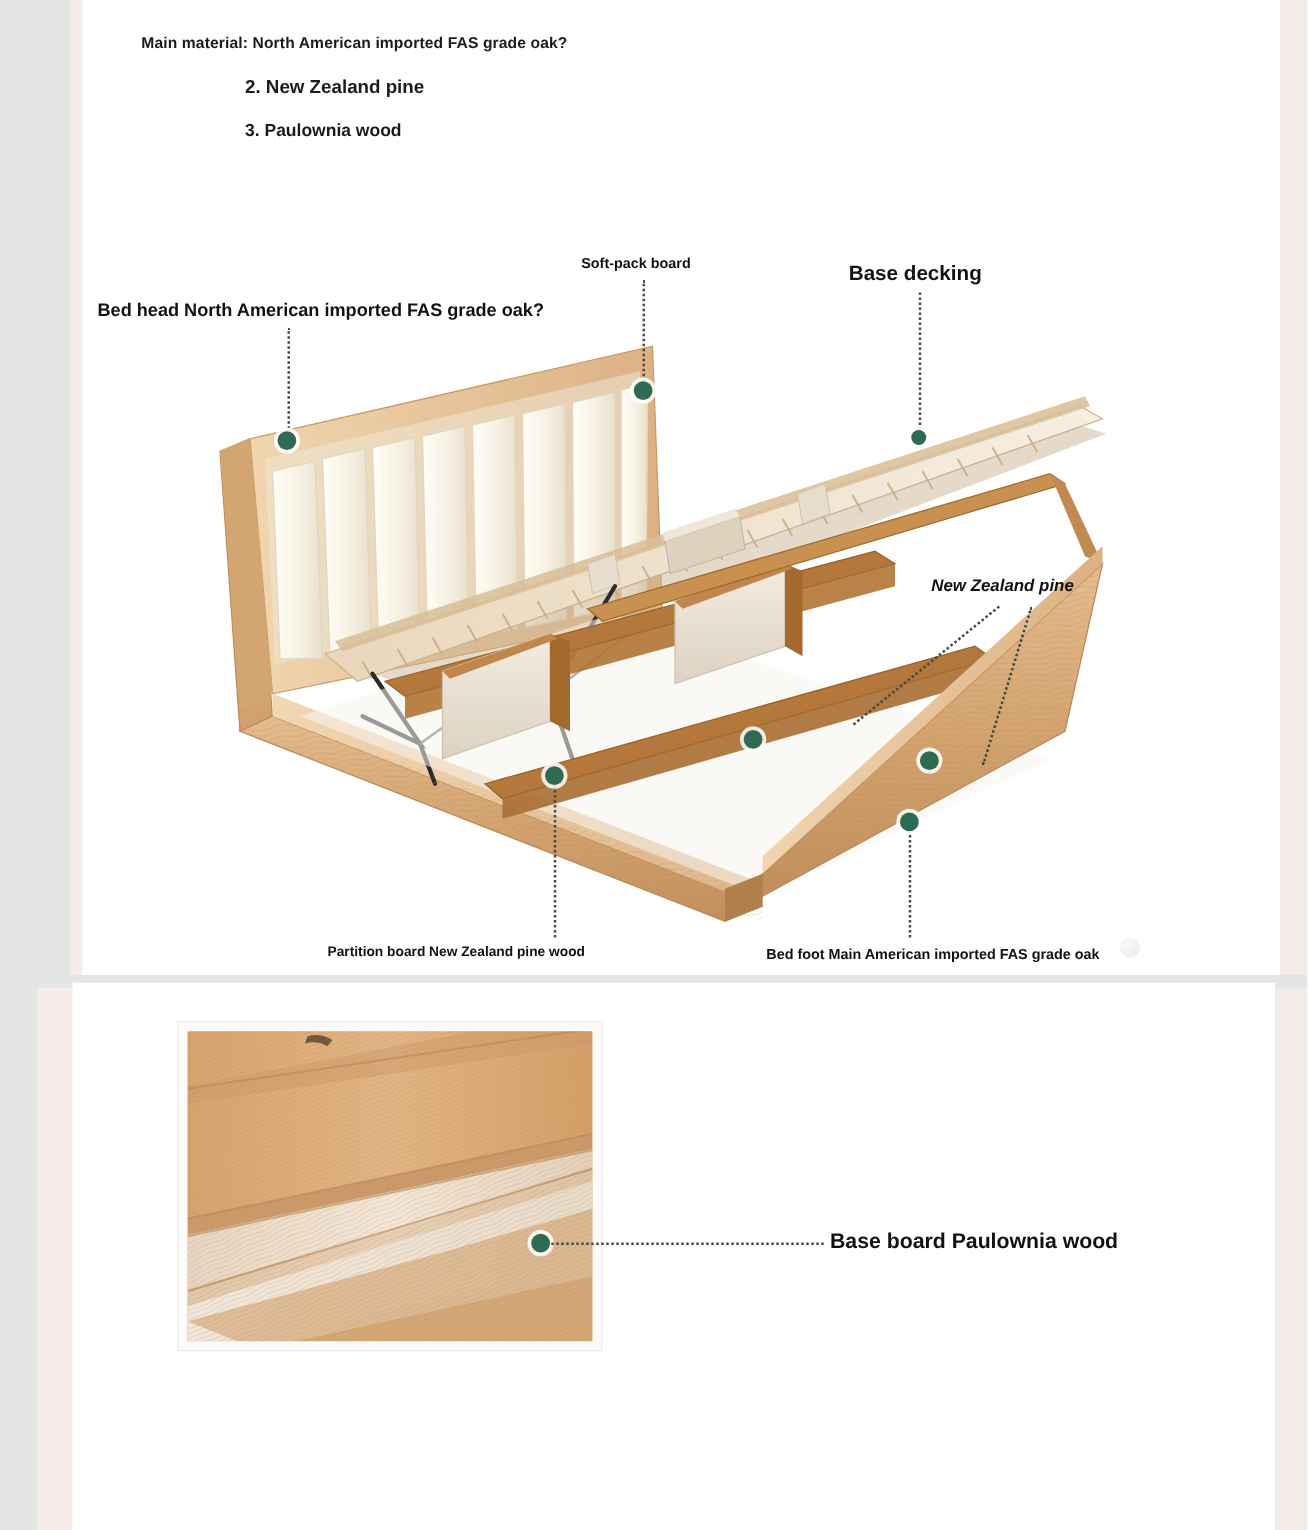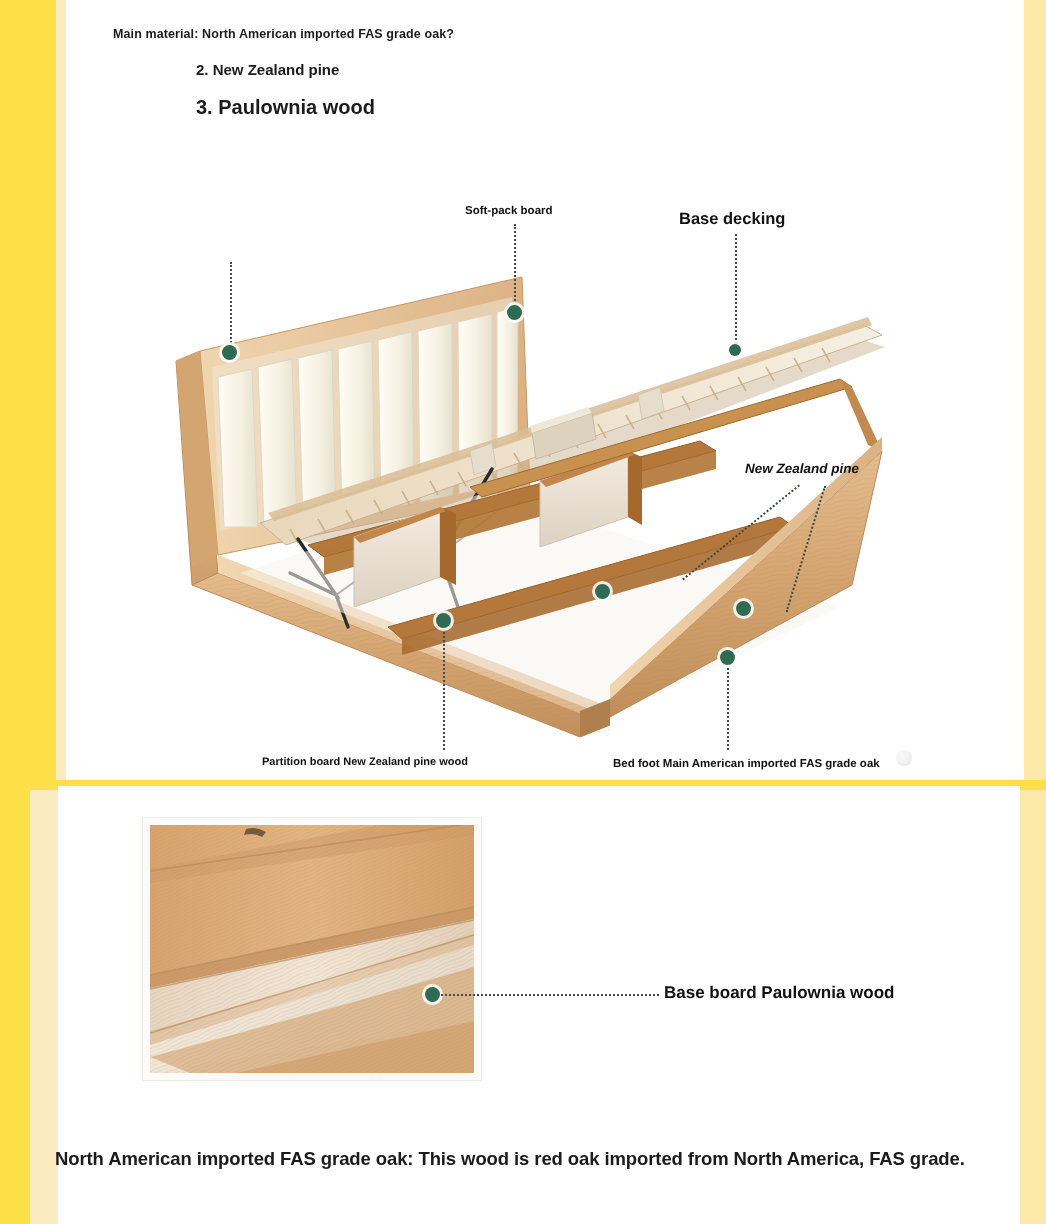--- a/index.html
+++ b/index.html
@@ -2,38 +2,38 @@
 <html><head>
 <meta charset="utf-8">
 <style>
   * { box-sizing: border-box; margin: 0; padding: 0; }
   html, body {
     width: 1046px; height: 1224px;
     background: #ffffff;
     font-family: "Liberation Sans", sans-serif;
     overflow: hidden;
   }
-  #page { position: relative; width: 1046px; height: 1224px; background: #fde047; }
+  #page { position: relative; width: 1046px; height: 1224px; background: #e5e5e5; }
 
   
   .edge-strip { position: absolute; background: #fbeeea; }
   .edge-left-top   { left: 56px;  top: 0;    width: 26px;  height: 780px; opacity: .75; }
   .edge-left-bot   { left: 30px;  top: 790px; width: 36px; height: 434px; opacity: .75; }
   .edge-right-top  { left: 1018px; top: 0;   width: 28px;  height: 780px; opacity: .6; }
   .edge-right-bot  { left: 1014px; top: 790px; width: 32px; height: 434px; opacity: .6; }
 
   .panel { position: absolute; background: #ffffff; }
   .panel-top { left: 66px; top: 0;    width: 958px; height: 780px; }
   .panel-bot { left: 58px; top: 786px; width: 962px; height: 438px; }
 
   
   .hdr { position: absolute; color: #1b1b1b; font-weight: bold; white-space: nowrap; }
   #hdr-main { left: 113px; top: 27px;  font-size: 12.5px; letter-spacing: .1px; }
   #hdr-l2   { left: 196px; top: 61px;  font-size: 15px; }
-  #hdr-l3   { left: 196px; top: 96px;  font-size: 20px; }
+  #hdr-l3   { left: 196px; top: 96px;  font-size: 14px; }
 
   
   .lbl { position: absolute; color: #111; font-weight: bold; white-space: nowrap;
          text-rendering: geometricPrecision; }
   #lbl-sponge    { left: 465px; top: 205px; font-size: 11.5px; }
   #lbl-pine-deck { left: 679px; top: 210px; font-size: 16.5px; }
   #lbl-bedhead   { left: 78px;  top: 241px; font-size: 14.5px; }
   #lbl-nzpine    { left: 745px; top: 461px; font-size: 13.5px; font-style: italic; }
   #lbl-partition { left: 262px; top: 756px; font-size: 11px; }
   #lbl-bedfoot   { left: 613px; top: 758px; font-size: 11.5px; }
@@ -239,20 +239,21 @@
   <div class="leader leader-v" style="left:443px; top:628px; height:122px;"></div>
   <div class="dot" style="left:436px; top:613px;"></div>
 
   <div class="leader leader-v" style="left:727px; top:668px; height:82px;"></div>
   <div class="dot" style="left:720px; top:650px;"></div>
 
   <div class="wm" style="left:896px; top:750px; width:16px; height:16px;"></div>
 
   <div class="lbl" id="lbl-sponge">Soft-pack board</div>
   <div class="lbl" id="lbl-pine-deck">Base decking</div>
+  <div class="lbl" id="lbl-bedhead">Bed head North American imported FAS grade oak?</div>
   <div class="lbl" id="lbl-nzpine">New Zealand pine</div>
   <div class="lbl" id="lbl-partition">Partition board New Zealand pine wood</div>
   <div class="lbl" id="lbl-bedfoot">Bed foot Main American imported FAS grade oak</div>
 
   <div id="wood-photo">
     <div class="inner">
       <svg width="324" height="248" viewBox="0 0 324 248" preserveAspectRatio="none">
         <defs>
           <linearGradient id="wBandA" x1="0" y1="0" x2="1" y2="0">
             <stop offset="0" stop-color="#d7a36e"></stop>
@@ -292,15 +293,14 @@
         <path d="M96 4 q10 -3 20 3 l-4 5 q-9 -5 -18 -2 z" fill="#4a3a2a" opacity=".75"></path>
         <rect width="324" height="248" fill="url(#wGrain)"></rect>
       </svg>
     </div>
   </div>
 
   <div class="dot" style="left:425px; top:987px;"></div>
   <div class="leader leader-h" style="left:441px; top:994px; width:218px;"></div>
   <div class="lbl" id="lbl-baseboard">Base board Paulownia wood</div>
 
-  <div id="caption">North American imported FAS grade oak: This wood is red oak imported from North America, FAS grade.</div>
 
 </div>
 
 </body></html>

